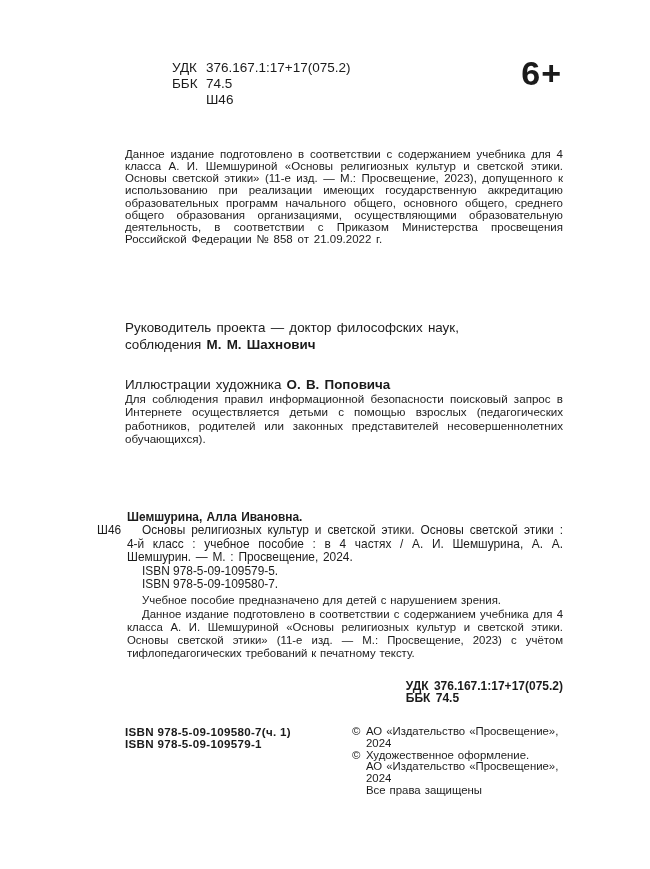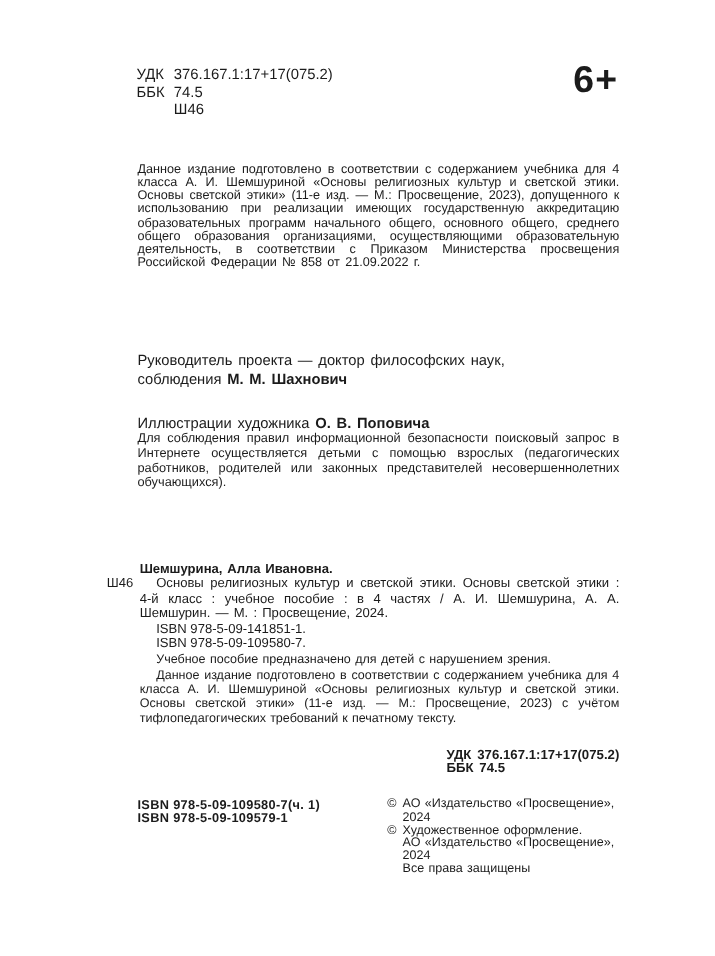--- a/index.html
+++ b/index.html
@@ -8,21 +8,21 @@
     background: #ffffff;
     color: #1b1b1b;
     font-family: "Liberation Sans", "DejaVu Sans", sans-serif;
     position: relative;
     overflow: hidden;
   }
   .page { position: absolute; inset: 0; }
 
   
   .codes { position: absolute; left: 124px; top: 60px; font-size: 13.5px; line-height: 16px; }
-  .code-row { display: flex; }
+  .code-row { display: flex; margin-left: 48px; }
   .code-label { width: 34px; flex: 0 0 34px; }
   .code-value { white-space: nowrap; }
 
   
   .age-mark {
     position: absolute; right: 88px; top: 56px;
     font-size: 34px; font-weight: 700; letter-spacing: 1px; line-height: 1;
   }
 
   
@@ -115,21 +115,21 @@
   </div>
 
   <p class="safety">Для соблюдения правил информационной безопасности поисковый запрос в Интернете осуществляется детьми с помощью взрослых (педагогических работников, родителей или законных представителей несовершеннолетних обучающихся).</p>
 
   <div class="catalog">
     <div class="cat-author">Шемшурина, Алла Ивановна.</div>
     <div class="cat-entry-wrap">
       <span class="cat-sign">Ш46</span>
       <p class="cat-entry">Основы религиозных культур и светской этики. Основы светской этики : 4-й класс : учебное пособие : в 4 частях / А. И. Шемшурина, А. А. Шемшурин. — М. : Просвещение, 2024.</p>
     </div>
-    <div class="cat-line">ISBN 978-5-09-141851-1.</div>
+    <div class="cat-line">ISBN 978-5-09-109579-5.</div>
     <div class="cat-line">ISBN 978-5-09-109580-7.</div>
     <div class="cat-note">Учебное пособие предназначено для детей с нарушением зрения.</div>
     <p class="cat-note2">Данное издание подготовлено в соответствии с содержанием учебника для 4 класса А. И. Шемшуриной «Основы религиозных культур и светской этики. Основы светской этики» (11-е изд. — М.: Просвещение, 2023) с учётом тифлопедагогических требований к печатному тексту.</p>
   </div>
 
   <div class="udk-bottom">
     <div>УДК 376.167.1:17+17(075.2)</div>
     <div>ББК 74.5</div>
   </div>
 

